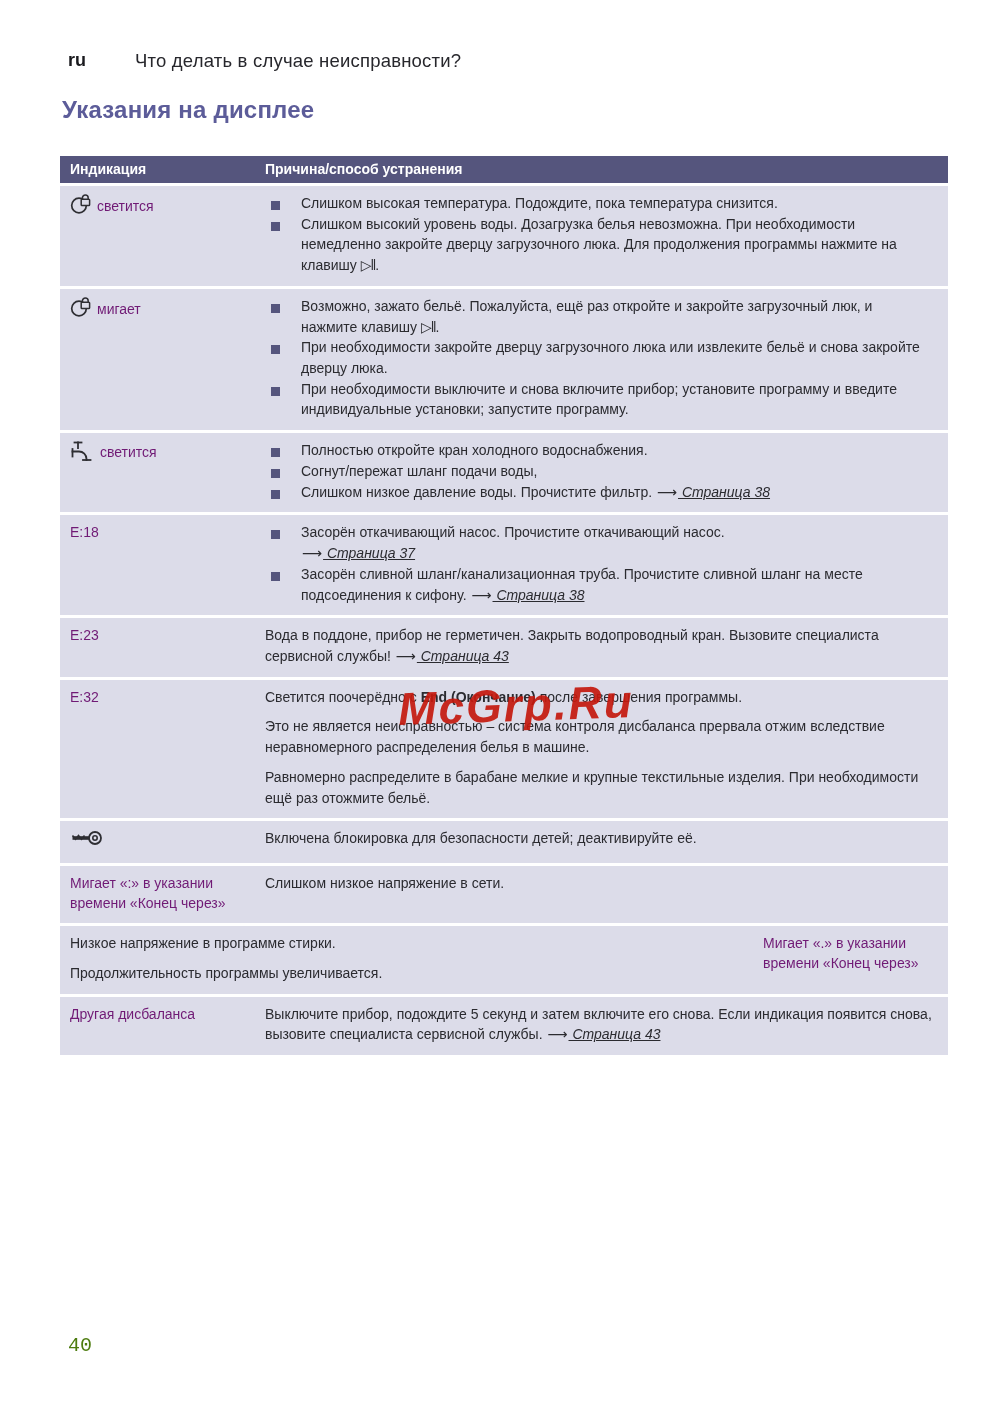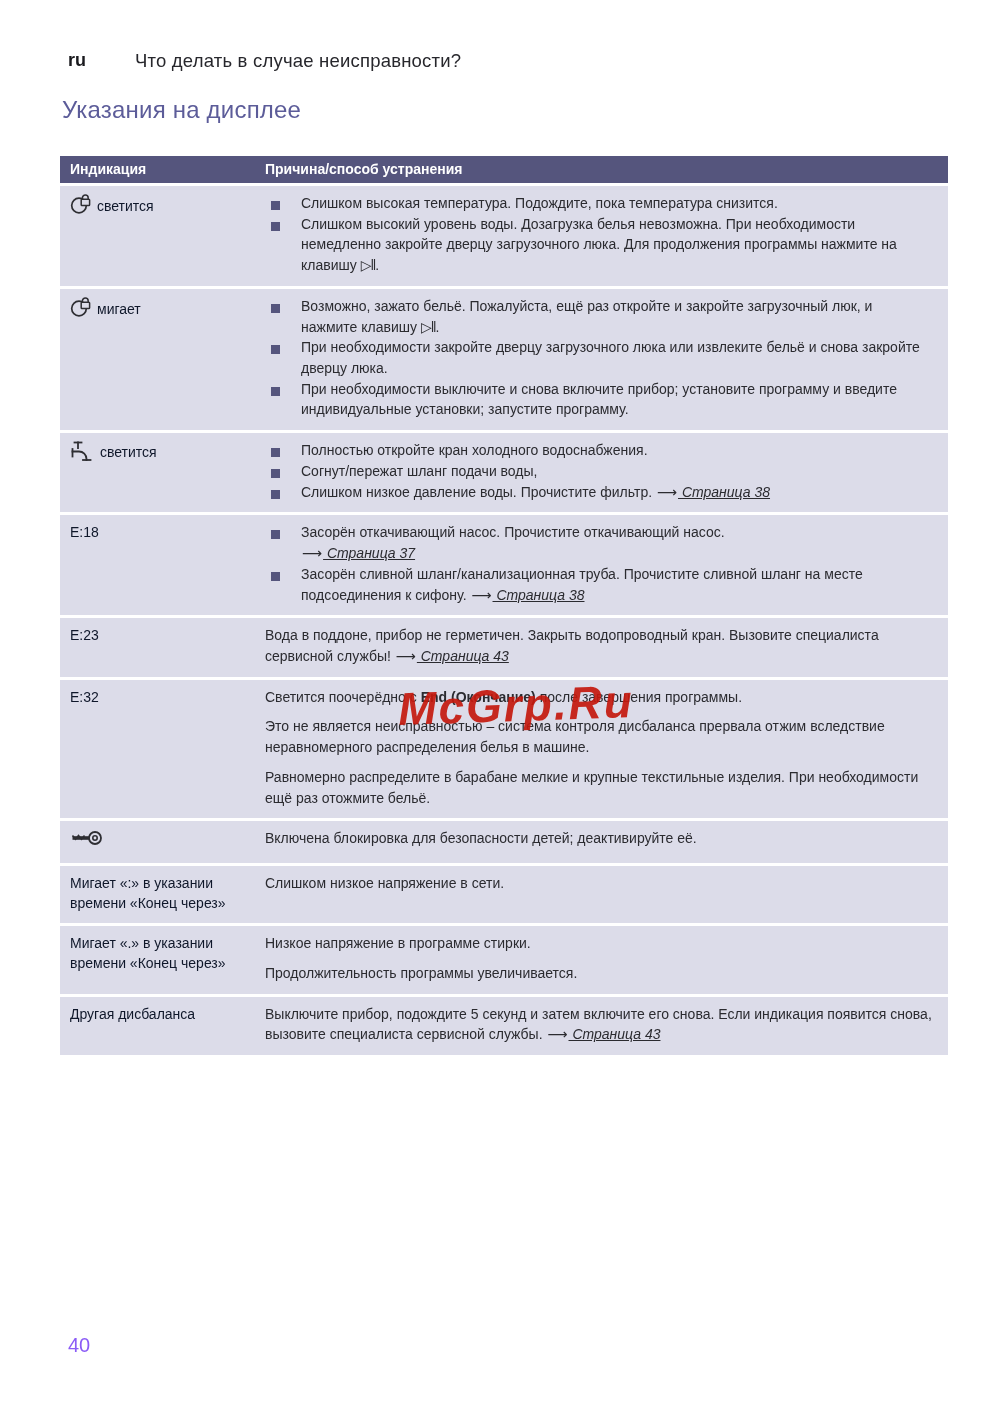--- a/index.html
+++ b/index.html
@@ -2,29 +2,29 @@
 <html lang="ru"><head>
 <meta charset="utf-8">
 <style>
   * { margin:0; padding:0; box-sizing:border-box; }
   html,body { background:#ffffff; }
   body { font-family:"Liberation Sans", sans-serif; color:#2b2b30; }
   .page { position:relative; width:1000px; height:1419px; background:#ffffff; overflow:hidden; }
 
   .doc-lang  { position:absolute; top:50px; left:68px;  font-weight:bold; font-size:18px; color:#1a1a1e; }
   .doc-title { position:absolute; top:50px; left:135px; font-size:18.5px; color:#27272c; letter-spacing:0.2px; }
-  .section-title { position:absolute; top:96px; left:62px; font-size:24px; font-weight:normal; color:#5c5c99; letter-spacing:0.2px; }
+  .section-title { position:absolute; top:96px; left:62px; font-size:24px; font-weight:bold; color:#5c5c99; letter-spacing:0.2px; }
 
   .table { position:absolute; top:156px; left:60px; width:888px; font-size:14px; }
   .thead { display:flex; background:#55557d; color:#ffffff; font-weight:bold; margin-bottom:3px; }
   .thead .c1 { width:195px; padding:5px 10px 6px 10px; }
   .thead .c2 { flex:1; padding:5px 11px 6px 10px; }
 
   .trow { display:flex; background:#dcdce9; margin-bottom:3px; }
-  .cell.ind  { width:195px; padding:7px 14px 10px 10px; line-height:1.45; color:#0f172a; }
+  .cell.ind  { width:195px; padding:7px 14px 10px 10px; line-height:1.45; color:#701a75; }
   .cell.body { flex:1; padding:7px 16px 10px 10px; line-height:1.48; color:#2b2b30; }
   .ind-icon { display:inline-block; vertical-align:-4px; margin-right:6px; }
 
   .bullet-item { display:flex; }
   .bullet-marker { flex:0 0 9px; width:9px; height:9px; background:#55557d; margin:8px 0 0 6px; }
   .bullet-text { margin-left:21px; flex:1; }
 
   .para { margin-bottom:9px; }
   .para:last-child { margin-bottom:0; }
 
@@ -32,21 +32,21 @@
   .pageref { font-style:italic;text-decoration:underline; }
   .arrow { font-style:normal; padding:0 1px; }
   .sym { letter-spacing:-1px; }
 
   .watermark {
     position:absolute; top:678px; left:398px; z-index:5;
     font-size:46px; font-weight:bold; font-style:italic;
     color:#c5190e; letter-spacing:2px; opacity:0.92;
     transform:rotate(-2deg);
   }
-  .page-number { position:absolute; top:1334px; left:68px; font-size:20px; color:#8b5cf6; }
+  .page-number { position:absolute; top:1334px; left:68px; font-size:20px; color:#4d7c0f;font-family:Liberation Mono, monospace; }
 </style>
 </head>
 <body>
 
 <div class="page">
 
   <span class="doc-lang">ru</span>
   <span class="doc-title">Что делать в случае неисправности?</span>
 
   <h1 class="section-title">Указания на дисплее</h1>
@@ -160,25 +160,25 @@
             <p class="para"><span>Включена блокировка для безопасности детей; деактивируйте её.</span></p>
           </div>
         </div>
         <div class="trow">
           <div class="cell ind"><span>Мигает «:» в указании времени «Конец через»</span></div>
           <div class="cell body">
             <p class="para"><span>Слишком низкое напряжение в сети.</span></p>
           </div>
         </div>
         <div class="trow">
-          <div class="cell ind"><span>Мигает «.» в указании времени «Конец через»</span></div>
           <div class="cell body">
             <p class="para"><span>Низкое напряжение в программе стирки.</span></p>
             <p class="para"><span>Продолжительность программы увеличивается.</span></p>
           </div>
+          <div class="cell ind"><span>Мигает «.» в указании времени «Конец через»</span></div>
         </div>
         <div class="trow">
           <div class="cell ind"><span>Другая дисбаланса</span></div>
           <div class="cell body">
             <p class="para"><span>Выключите прибор, подождите 5 секунд и затем включите его снова. Если индикация появится снова, вызовите специалиста сервисной службы. </span><span class="arrow">⟶</span><em class="pageref"> Страница 43</em></p>
           </div>
         </div>
       </div>
   </div>
 

